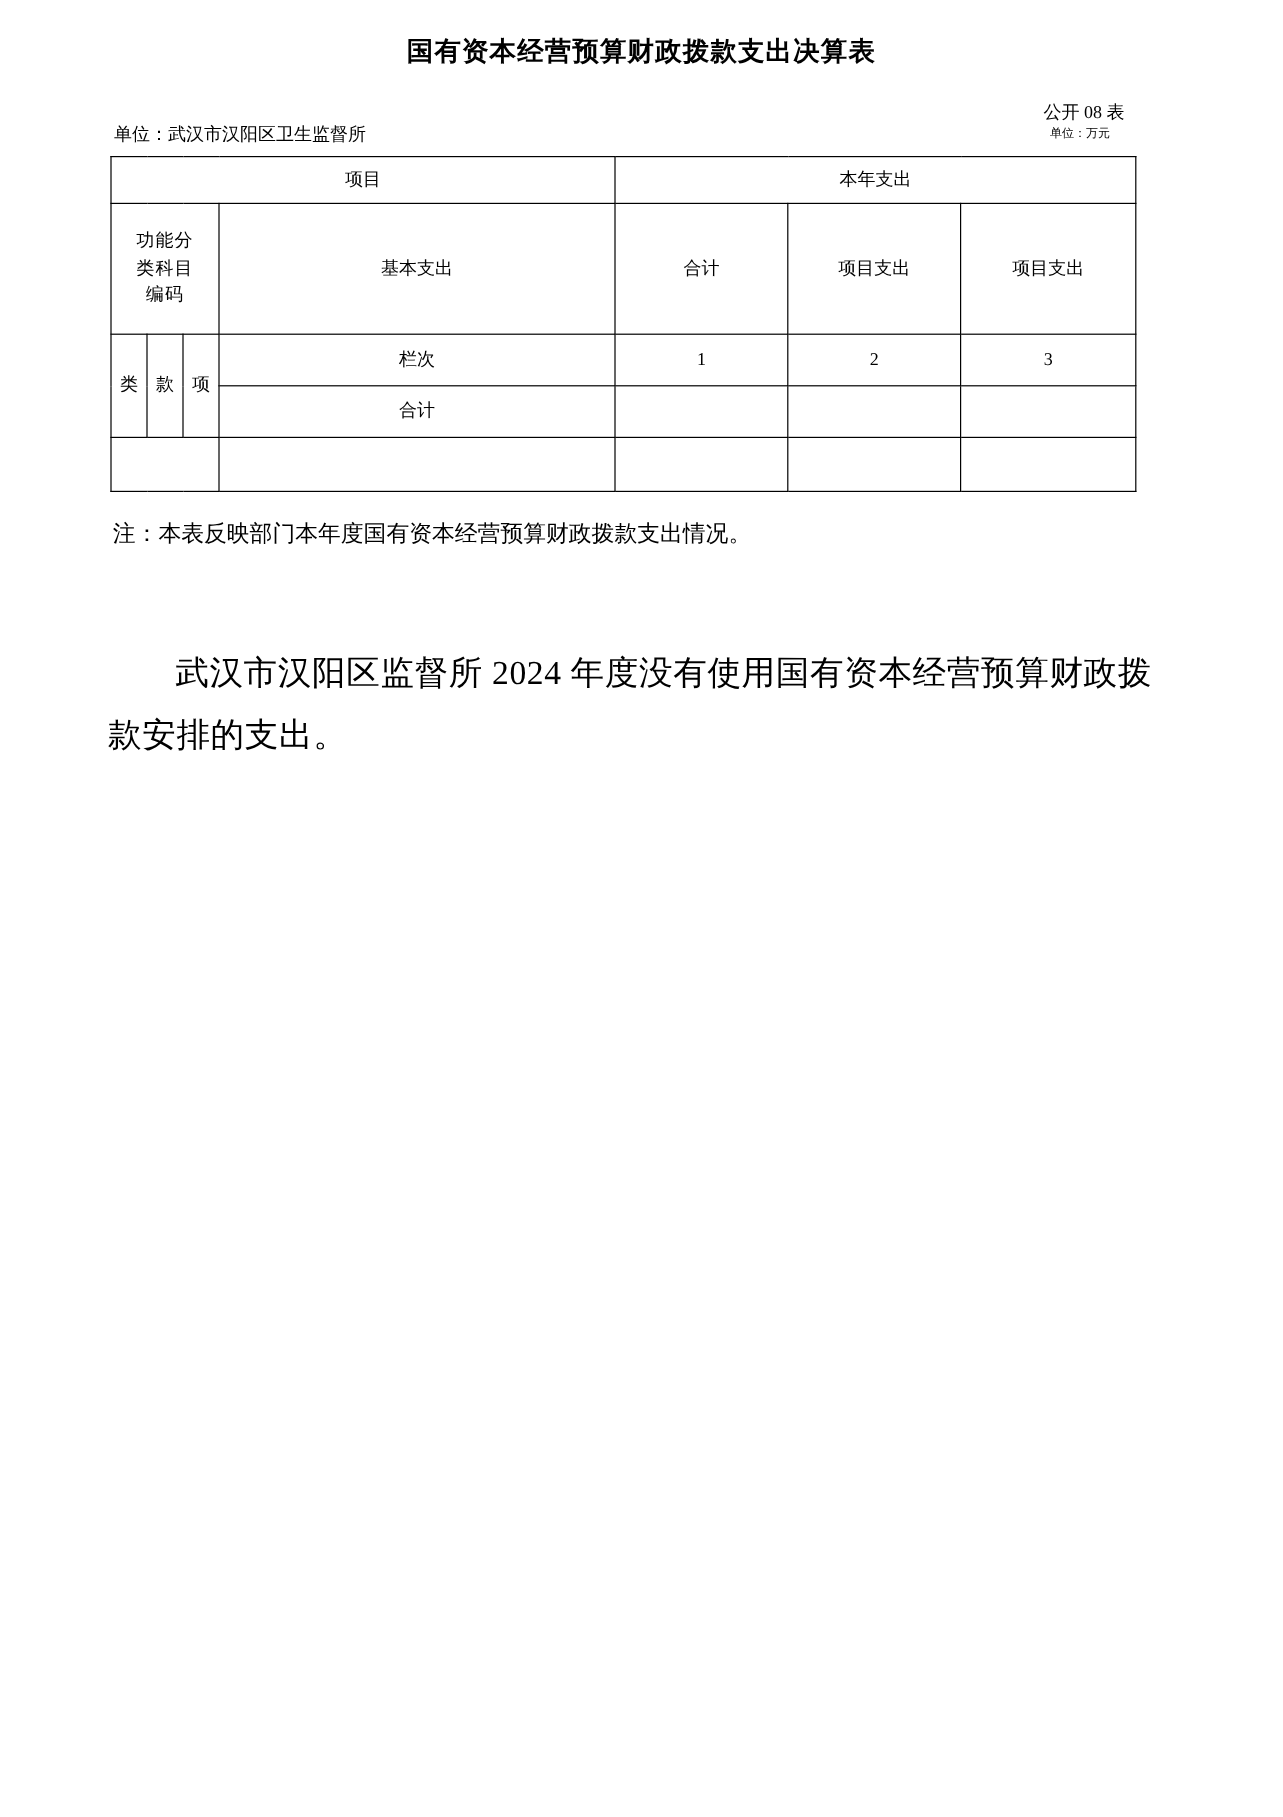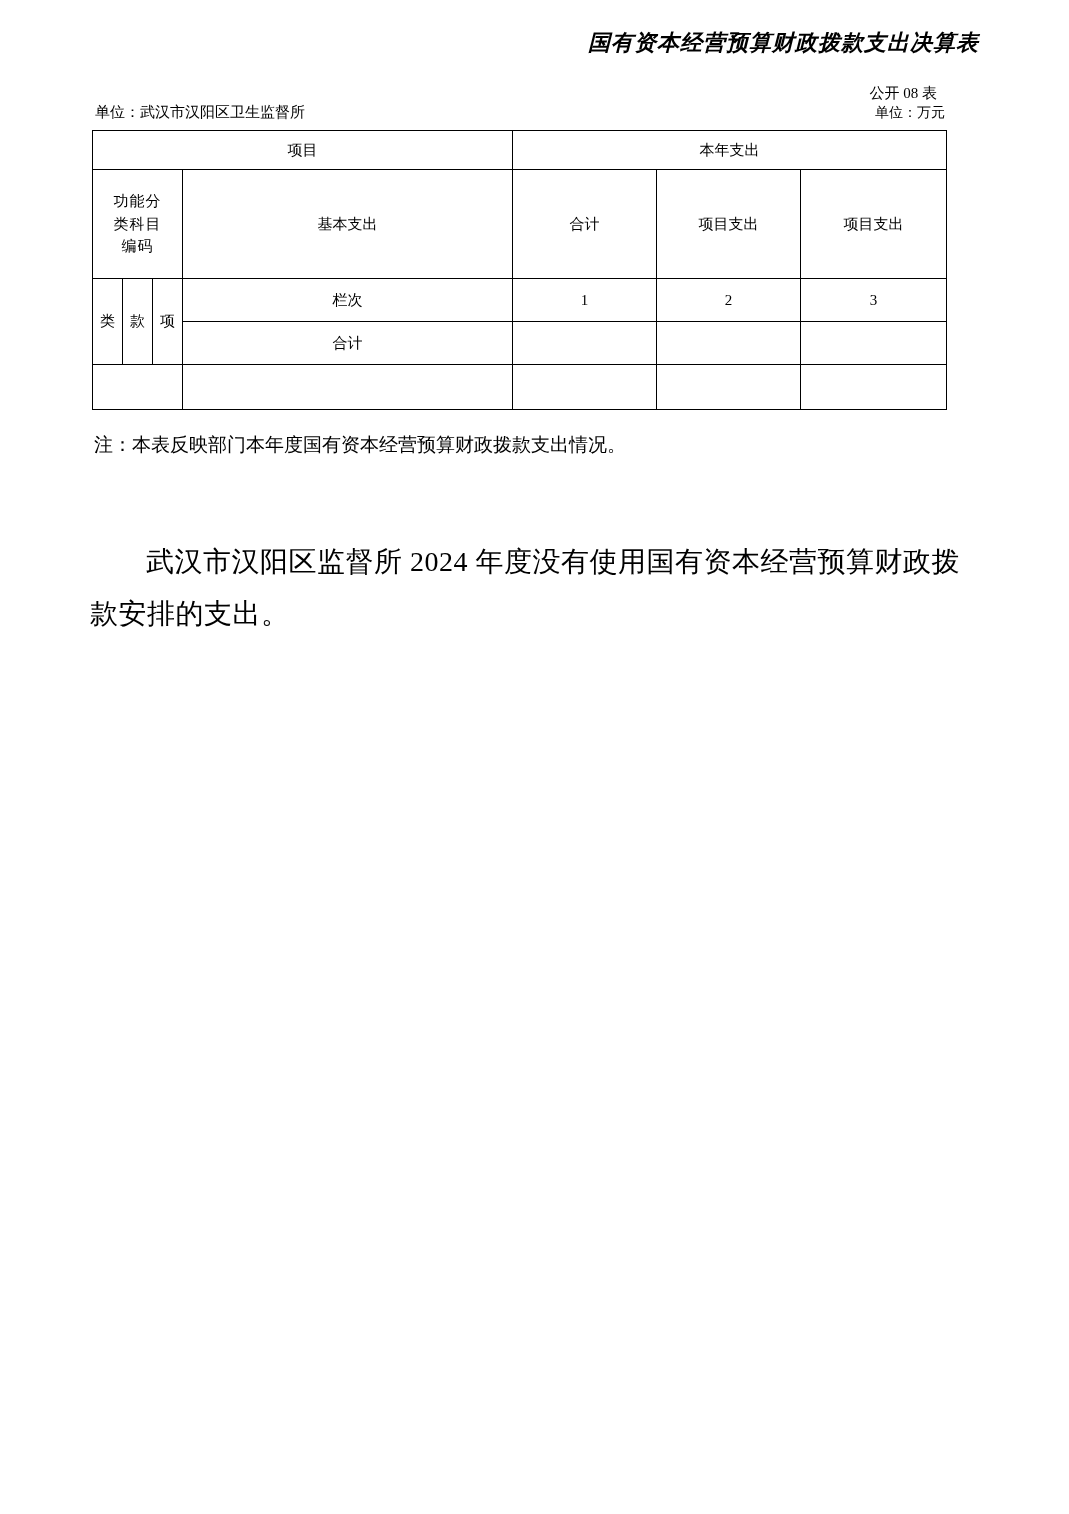--- a/index.html
+++ b/index.html
@@ -27,24 +27,23 @@
     font-size: 23px;
     font-weight: bold;
     text-align: center;
     letter-spacing: 1px;
     font-family: "Liberation Sans", "DejaVu Sans", sans-serif;
   }
   .doc-title {
     margin-top: 28px;
     font-size: 22px;
     font-weight: bold;
-    text-align: right;
+    text-align: center;
     letter-spacing: 1px;
     font-family: "Liberation Sans", "DejaVu Sans", sans-serif;
-    font-style: italic;
   }
   .meta-row {
     margin-top: 22px;
     position: relative;
     height: 46px;
     font-size: 15px;
   }
   .meta-left {
     position: absolute;
     left: 5px;
@@ -53,23 +52,23 @@
   }
   .meta-right-top {
     position: absolute;
     right: 42px;
     top: 4px;
     font-size: 15px;
     text-align: center;
   }
   .meta-right-bottom {
     position: absolute;
-    right: 34px;
+    right: 54px;
     top: 24px;
-    font-size: 14px;
+    font-size: 10px;
   }
   table.decl {
     border-collapse: collapse;
     width: 854px;
     margin: 4px 15px 0 2px;
     table-layout: fixed;
   }
   table.decl td {
     border: 1px solid #000000;
     text-align: center;

